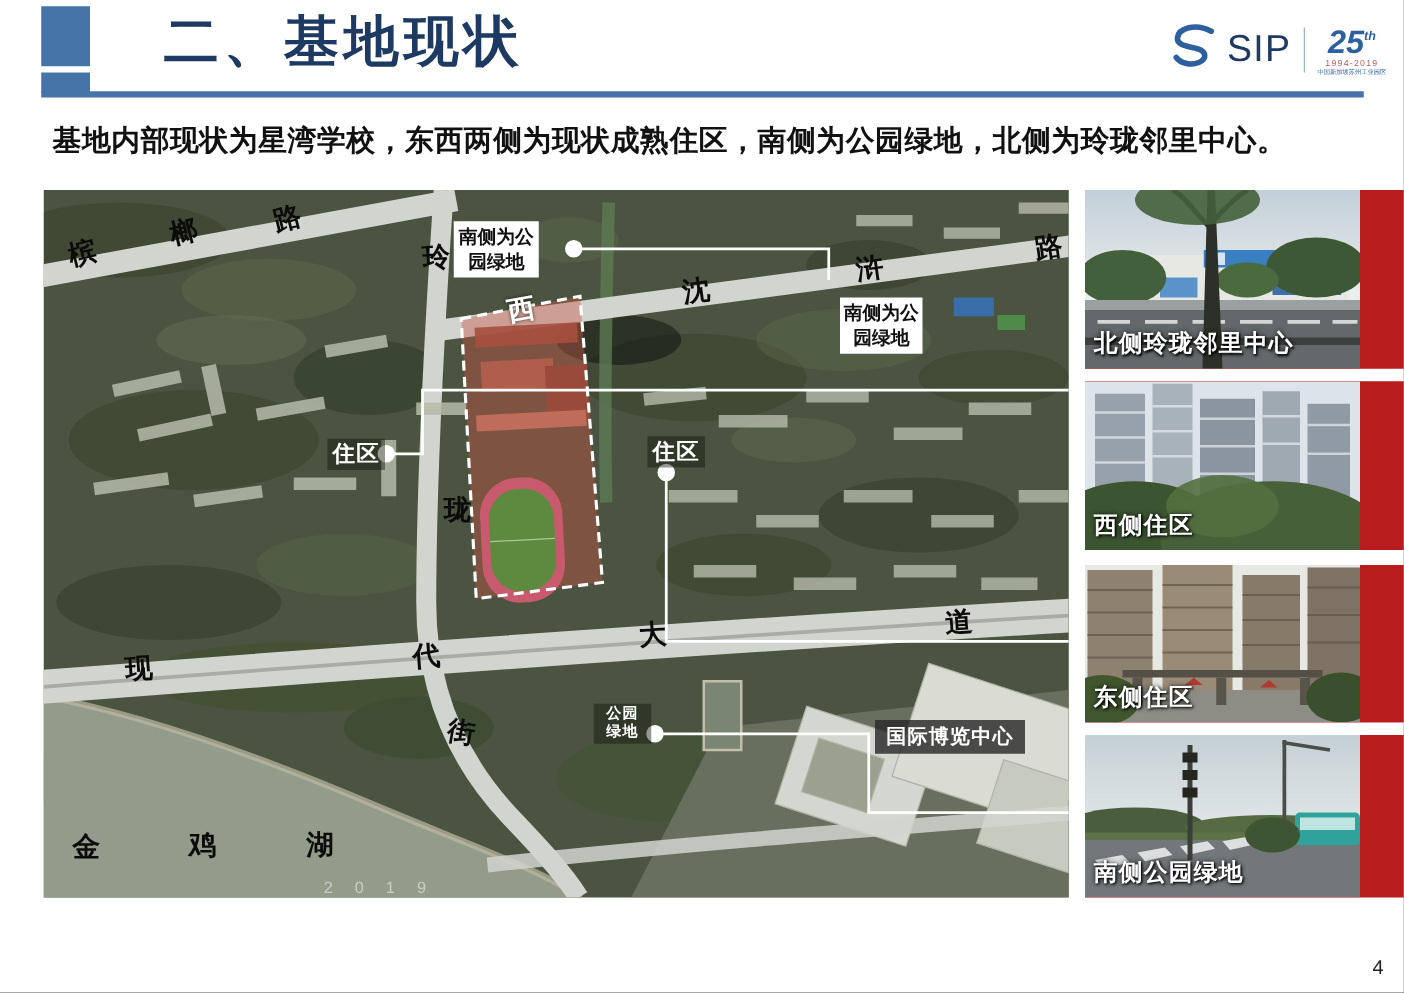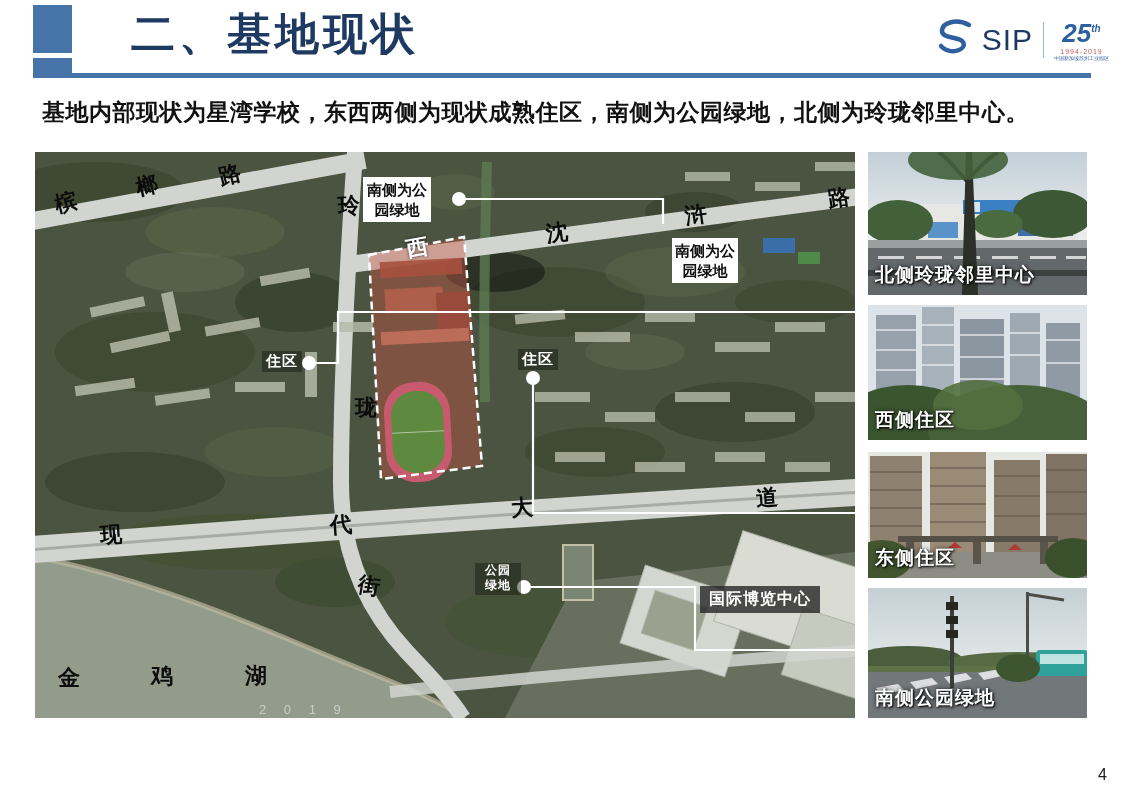--- a/index.html
+++ b/index.html
@@ -36,29 +36,29 @@
   .map-label.white{color:#ffffff;text-shadow:0 0 3px rgba(0,0,0,.7);}
   .callout-box{
     position:absolute;background:#ffffff;color:#111;font-size:15px;font-weight:bold;
     text-align:center;line-height:1.3;padding:3px 2px;
   }
   .callout-dark{
     position:absolute;background:rgba(42,42,42,.82);color:#fff;font-size:16px;
     font-weight:bold;padding:3px 9px;white-space:nowrap;letter-spacing:1px;
   }
   .callout-text{
-    position:absolute;color:#fff;font-size:15px;font-weight:bold;letter-spacing:1px;
+    position:absolute;color:#fff;font-size:18px;font-weight:bold;letter-spacing:1px;
     background:rgba(18,24,14,.45);padding:1px 4px;line-height:1.25;text-align:center;
   }
   .watermark{
     position:absolute;left:208px;top:550px;color:rgba(255,255,255,.5);
     font-size:13px;letter-spacing:7px;margin-left:16px;
   }
   
-  .photo{position:absolute;left:868px;width:219px;overflow:hidden;background:#3b82f6;}
+  .photo{position:absolute;left:868px;width:256px;overflow:hidden;background:#b91c1c;}
   .photo svg{position:absolute;left:0;top:0;}
   .photo .caption{
     position:absolute;left:7px;bottom:7px;color:#fff;font-size:19px;font-weight:bold;
     letter-spacing:1px;text-shadow:1px 1px 2px #000,0 0 4px rgba(0,0,0,.8);white-space:nowrap;
   }
   .p1{top:152px;height:143px;}
   .p2{top:305px;height:135px;}
   .p3{top:452px;height:126px;}
   .p4{top:588px;height:130px;}
   
@@ -221,21 +221,21 @@
   <span class="map-label" style="left:323px;top:423px;transform:rotate(10deg);">街</span>
   <span class="map-label" style="left:23px;top:515px;">金</span>
   <span class="map-label" style="left:116px;top:513px;">鸡</span>
   <span class="map-label" style="left:210px;top:513px;">湖</span>
 
   <div class="callout-box" style="left:328px;top:25px;width:64px;">南侧为公园绿地</div>
   <div class="callout-box" style="left:637px;top:86px;width:62px;">南侧为公园绿地</div>
   <div class="callout-text" style="left:227px;top:199px;">住区</div>
   <div class="callout-text" style="left:483px;top:197px;">住区</div>
   <div class="callout-text" style="left:440px;top:411px;width:38px;font-size:12px;font-family:Liberation Mono, monospace;">公园绿地</div>
-  <div class="callout-dark" style="left:665px;top:434px;">国际博览中心</div>
+  <div class="callout-dark" style="left:665px;top:424px;">国际博览中心</div>
 
   <div class="watermark">2 0 1 9</div>
 </div>
 
 <div class="photo p1">
   <svg width="220" height="143" viewBox="0 0 220 143">
     <defs>
       <linearGradient id="sky1" x1="0" y1="0" x2="0" y2="1">
         <stop offset="0" stop-color="#c3cfd8"></stop>
           <stop offset="1" stop-color="#eef1f1"></stop>

